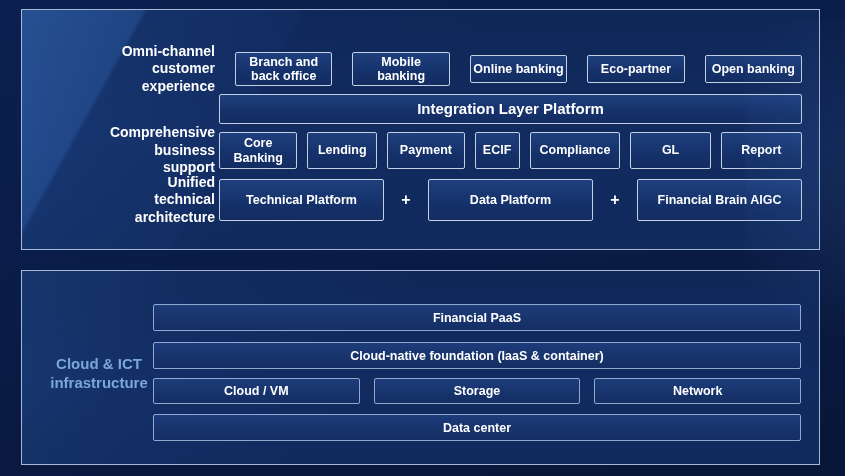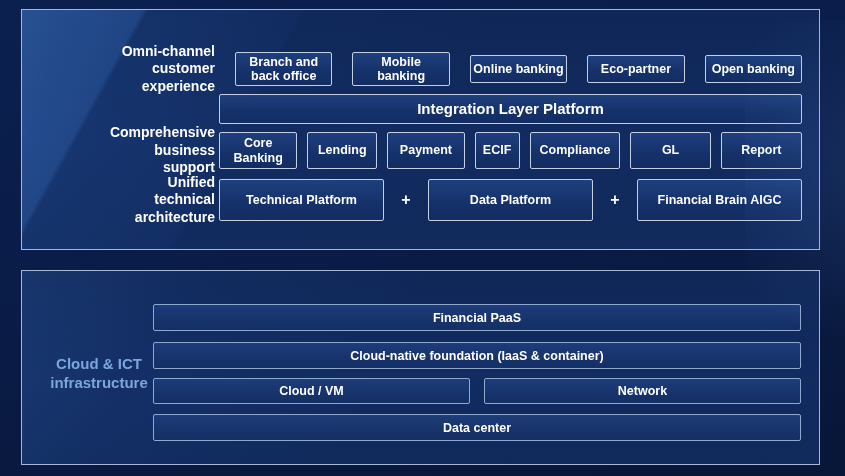--- a/index.html
+++ b/index.html
@@ -140,20 +140,21 @@
     <div class="section-label p2-label">Cloud &amp; ICT infrastructure</div>
 
     <div class="crow c1">
       <div class="rbox">Financial PaaS</div>
     </div>
     <div class="crow c2">
       <div class="rbox">Cloud-native foundation (IaaS &amp; container)</div>
     </div>
     <div class="crow c3">
       <div class="rbox">Cloud / VM</div>
+      <div class="rbox">Storage</div>
       <div class="rbox">Network</div>
     </div>
     <div class="crow c4">
       <div class="rbox">Data center</div>
     </div>
   </section>
 
 </div>
 
 </body></html>

